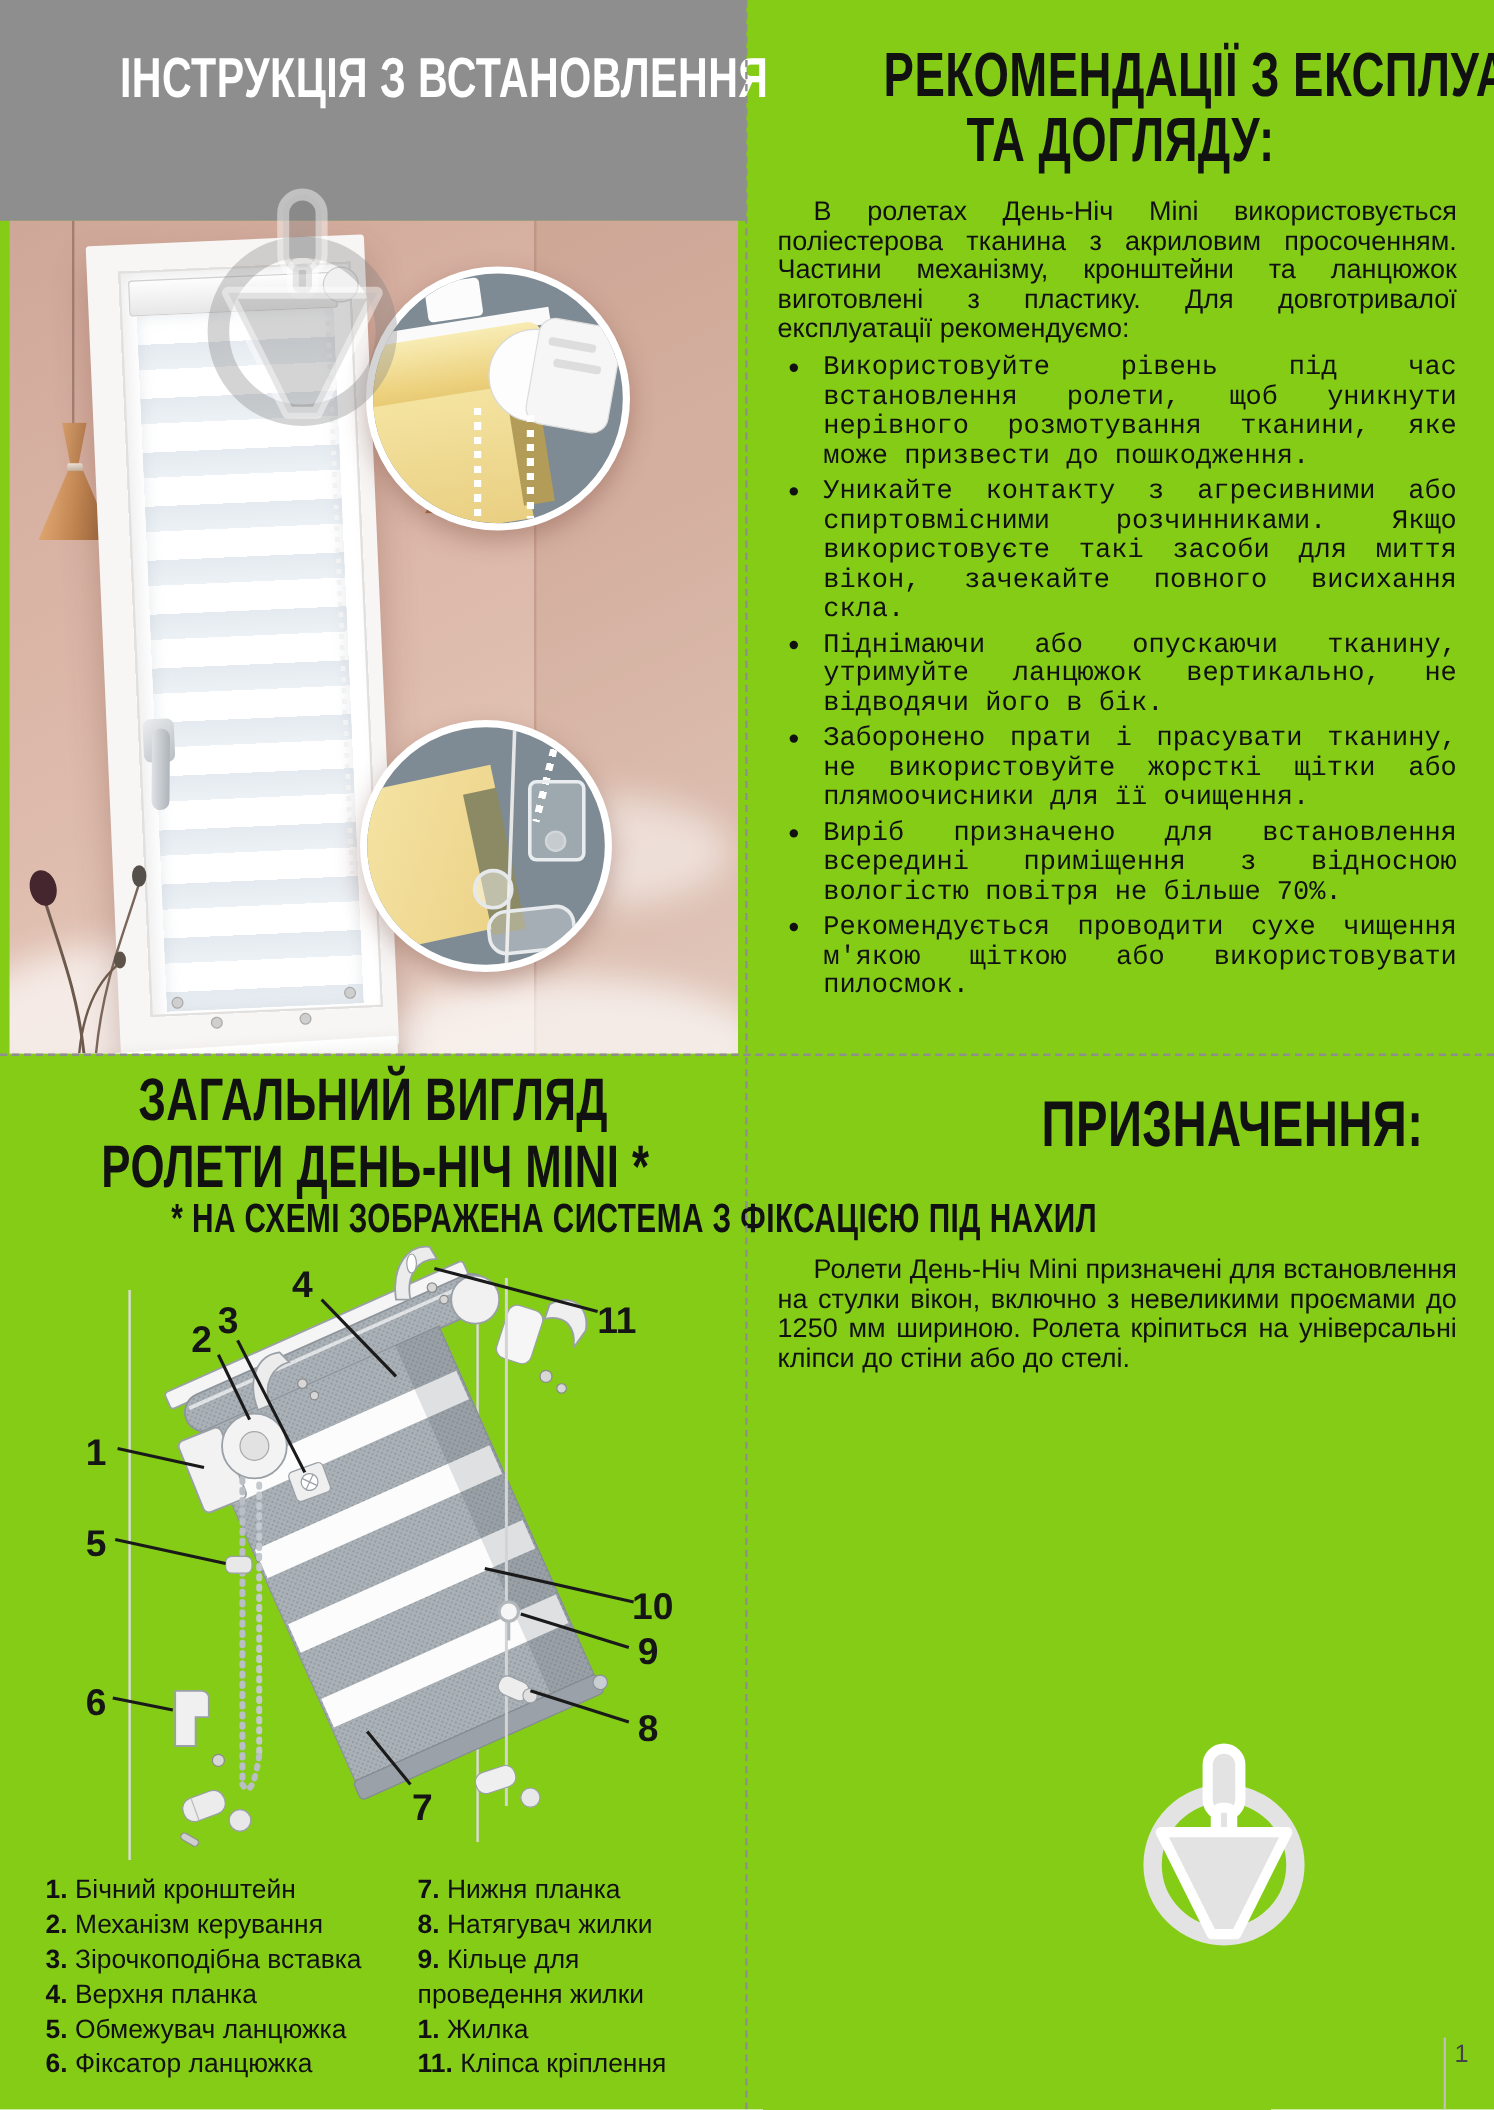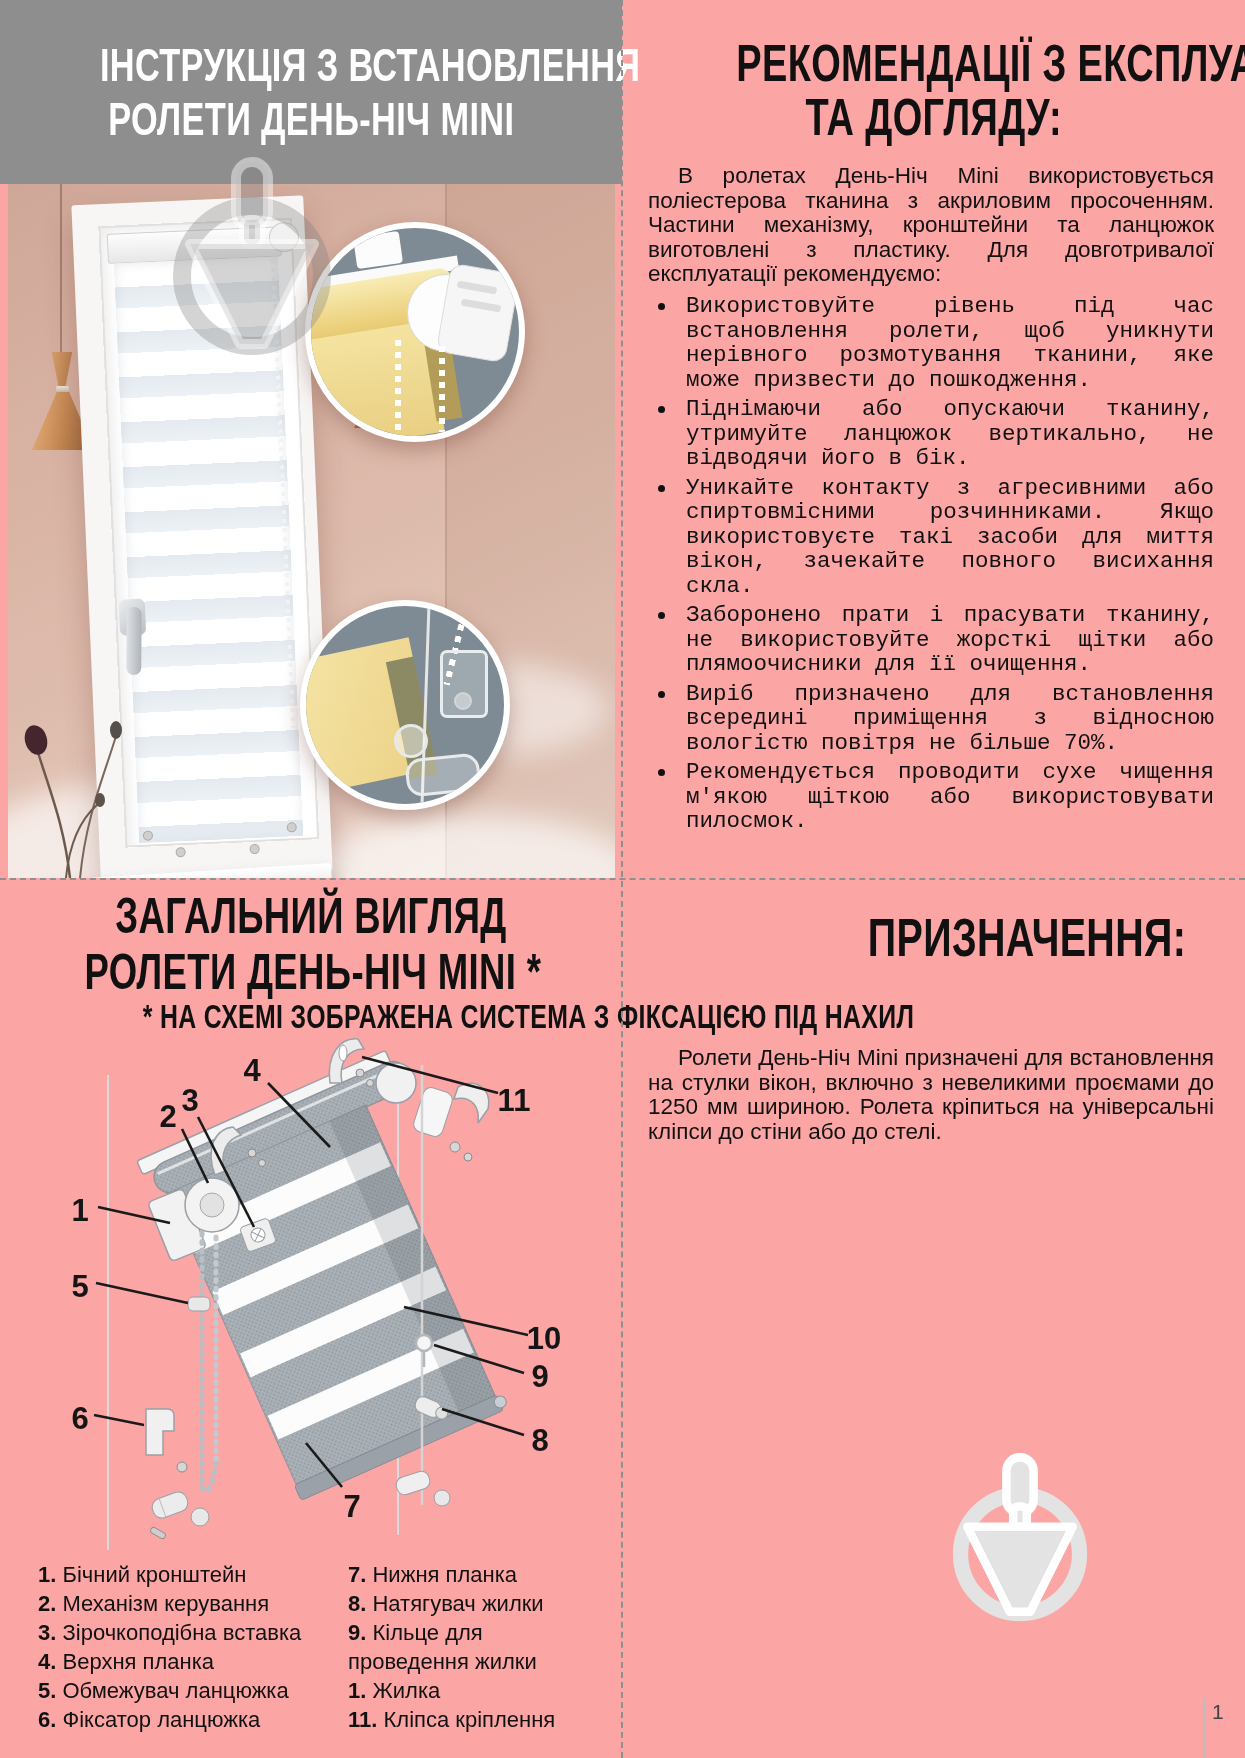--- a/index.html
+++ b/index.html
@@ -1,16 +1,16 @@
 <!DOCTYPE html>
 <html><head>
 <meta charset="utf-8">
 <style>
   html,body{margin:0;padding:0;background:#ffffff;}
-  #page{position:relative;width:1245px;height:1758px;background:#fca5a5;overflow:hidden;
+  #page{position:relative;width:1245px;height:1758px;background:#84cc16;overflow:hidden;
         font-family:"Liberation Sans","DejaVu Sans",sans-serif;color:#111;}
   .abs{position:absolute;}
   .center{text-align:center;width:100%;}
   .cond{display:inline-block;transform:scaleX(0.73);transform-origin:50% 50%;
         white-space:nowrap;font-weight:bold;letter-spacing:0.5px;}
   
   .vdash{left:621px;top:0;height:1758px;border-left:2px dashed #8f8f8f;}
   .hdash{top:878px;left:0;width:1245px;border-top:2px dashed #8f8f8f;}
   
   .tl-header{left:0;top:0;width:622px;height:184px;background:#8e8e8e;color:#fff;}
@@ -76,21 +76,20 @@
   .leader{stroke:#1a1a1a;stroke-width:2.6px;}
 </style>
 </head>
 <body>
 
 <div id="page">
 
   <div class="abs tl-header">
     <div class="center pad">
       <div class="hl"><span class="cond">ІНСТРУКЦІЯ З ВСТАНОВЛЕННЯ</span></div>
-      <div class="hl"><span class="cond">РОЛЕТИ ДЕНЬ-НІЧ MINI</span></div>
     </div>
   </div>
 
   <div class="abs photo">
     <div class="abs wallcorner"></div>
 
     <div class="abs mist" style="left:-40px;top:600px;width:320px;height:140px;"></div>
     <div class="abs mist" style="left:300px;top:630px;width:330px;height:120px;"></div>
     <div class="abs mist" style="left:400px;top:480px;width:200px;height:90px;opacity:.5;"></div>
 
@@ -159,22 +158,22 @@
     </g>
   </svg>
 
   <div class="abs rt-title center">
     <div class="hl"><span class="cond">РЕКОМЕНДАЦІЇ З ЕКСПЛУАТАЦІЇ</span></div>
     <div class="hl"><span class="cond">ТА ДОГЛЯДУ:</span></div>
   </div>
   <div class="abs rt-intro body-txt">В ролетах День-Ніч Mini використовується поліестерова тканина з акриловим просоченням. Частини механізму, кронштейни та ланцюжок виготовлені з пластику. Для довготривалої експлуатації рекомендуємо:</div>
   <div class="abs rt-bullets">
     <div class="bullet body-txt">Використовуйте рівень під час встановлення ролети, щоб уникнути нерівного розмотування тканини, яке може призвести до пошкодження.</div>
+    <div class="bullet body-txt">Уникайте контакту з агресивними або спиртовмісними розчинниками. Якщо використовуєте такі засоби для миття вікон, зачекайте повного висихання скла.</div>
     <div class="bullet body-txt">Піднімаючи або опускаючи тканину, утримуйте ланцюжок вертикально, не відводячи його в бік.</div>
-    <div class="bullet body-txt">Уникайте контакту з агресивними або спиртовмісними розчинниками. Якщо використовуєте такі засоби для миття вікон, зачекайте повного висихання скла.</div>
     <div class="bullet body-txt">Заборонено прати і прасувати тканину, не використовуйте жорсткі щітки або плямоочисники для її очищення.</div>
     <div class="bullet body-txt">Виріб призначено для встановлення всередині приміщення з відносною вологістю повітря не більше 70%.</div>
     <div class="bullet body-txt">Рекомендується проводити сухе чищення м'якою щіткою або використовувати пилосмок.</div>
   </div>
 
   <div class="abs bl-title center">
     <div class="hl"><span class="cond">ЗАГАЛЬНИЙ ВИГЛЯД</span></div>
     <div class="hl"><span class="cond">РОЛЕТИ ДЕНЬ-НІЧ MINI *</span></div>
     <div class="bl-sub"><span class="cond">* НА СХЕМІ ЗОБРАЖЕНА СИСТЕМА З ФІКСАЦІЄЮ ПІД НАХИЛ</span></div>
   </div>

